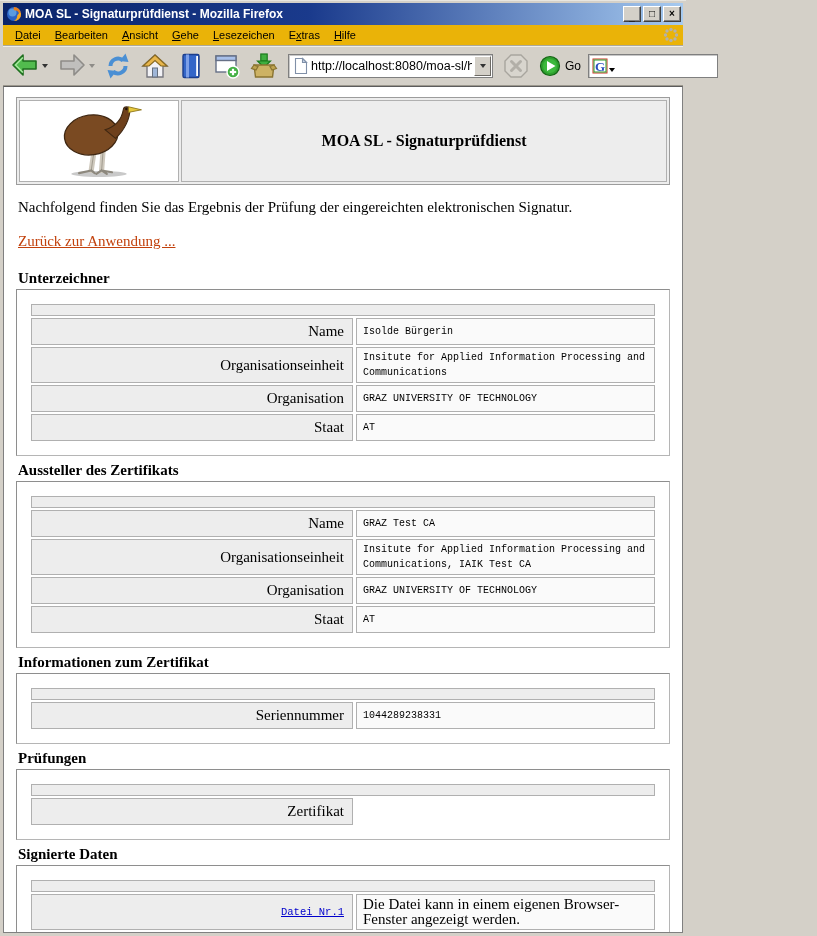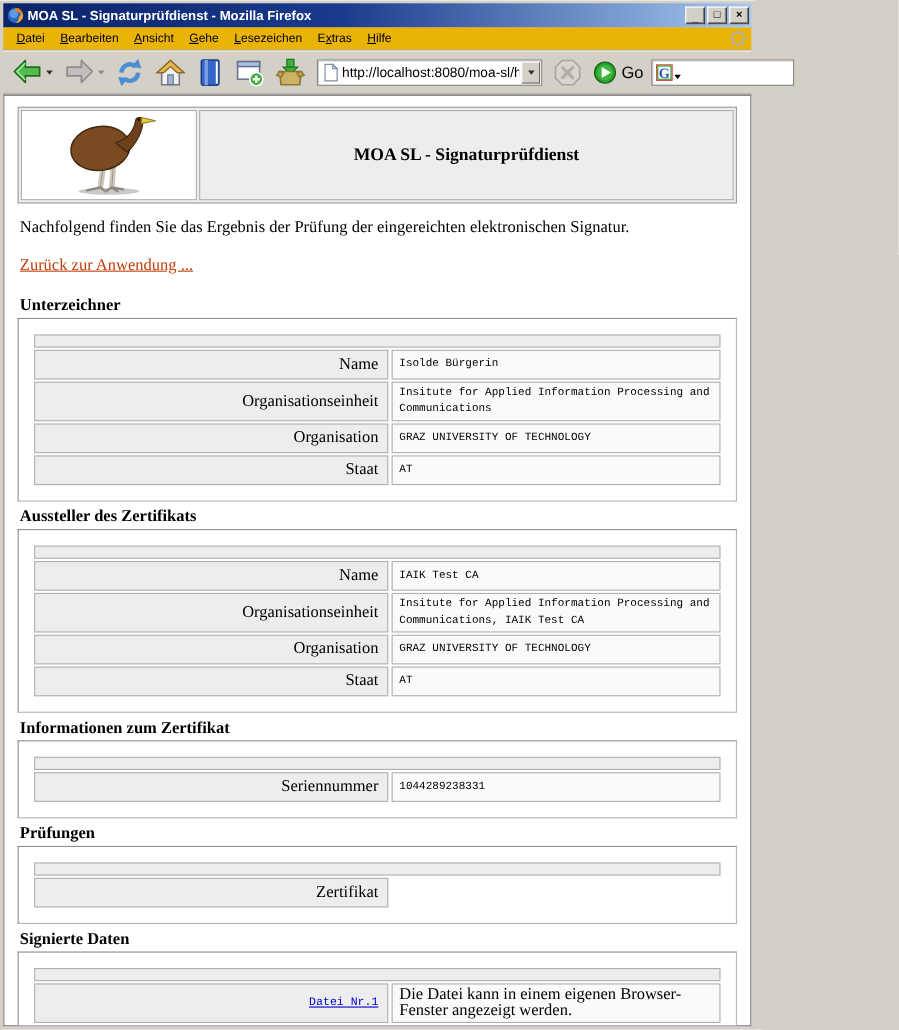--- a/index.html
+++ b/index.html
@@ -71,21 +71,21 @@
   .urlbar input {
     flex:1; border:none; outline:none; background:transparent;
     font-size:12.5px; font-family:"Liberation Sans",sans-serif; color:#000; padding:0 2px;
   }
   .url-drop {
     width:17px; height:20px; margin-right:1px;
     background:#d4d0c8; border:1px solid; border-color:#fff #6d6a64 #6d6a64 #fff;
     display:flex; align-items:center; justify-content:center;
   }
   .gobtn { display:flex; align-items:center; gap:4px; padding:2px 4px; }
-  .gobtn .golabel { font-size:15px; color:#000; }
+  .gobtn .golabel { font-size:12px; color:#000; }
   .searchbox {
     width:130px; height:24px;
     background:#fff; border:1px solid #7f7f7f;
     box-shadow:inset 1px 1px 0 #c8c8c8;
     display:flex; align-items:center; padding:0 3px;
   }
   .searchbox input {
     flex:1; min-width:10px; border:none; outline:none; background:transparent;
     font-size:12px;
   }
@@ -321,21 +321,21 @@
         <div class="tlabel">Staat</div>
         <div class="tvalue">AT</div>
       </div>
     </div>
 
     <div class="section-heading">Aussteller des Zertifikats</div>
     <div class="datatable">
       <div class="tbl-strip"></div>
       <div class="trow">
         <div class="tlabel">Name</div>
-        <div class="tvalue">IAIK Test CA</div>
+        <div class="tvalue">GRAZ Test CA</div>
       </div>
       <div class="trow">
         <div class="tlabel">Organisationseinheit</div>
         <div class="tvalue">Insitute for Applied Information Processing and Communications, IAIK Test CA</div>
       </div>
       <div class="trow">
         <div class="tlabel">Organisation</div>
         <div class="tvalue">GRAZ UNIVERSITY OF TECHNOLOGY</div>
       </div>
       <div class="trow">

